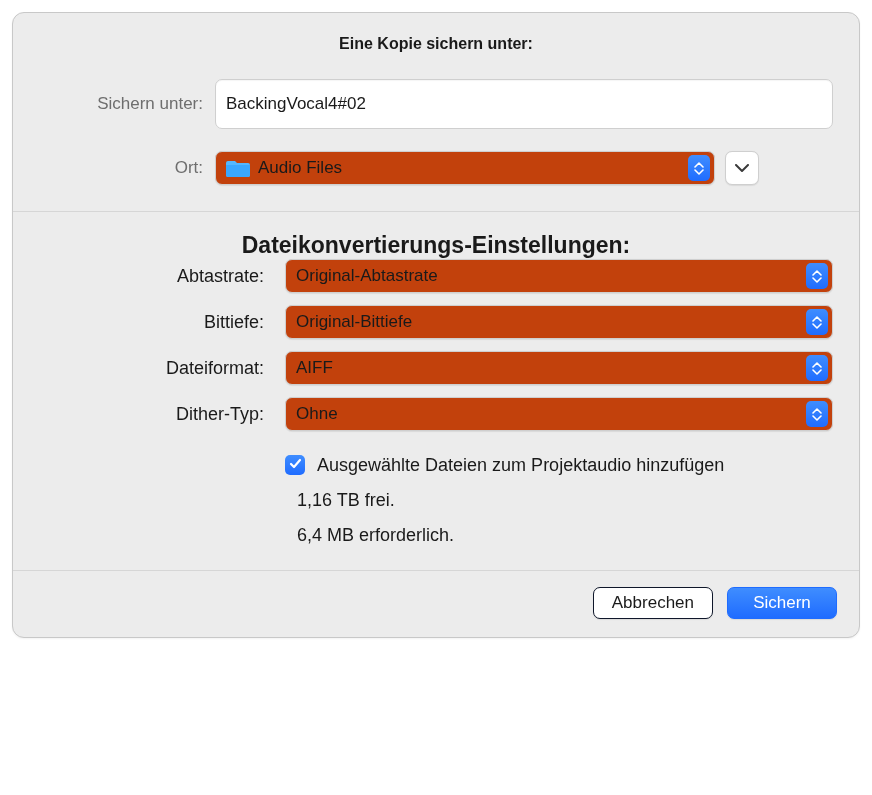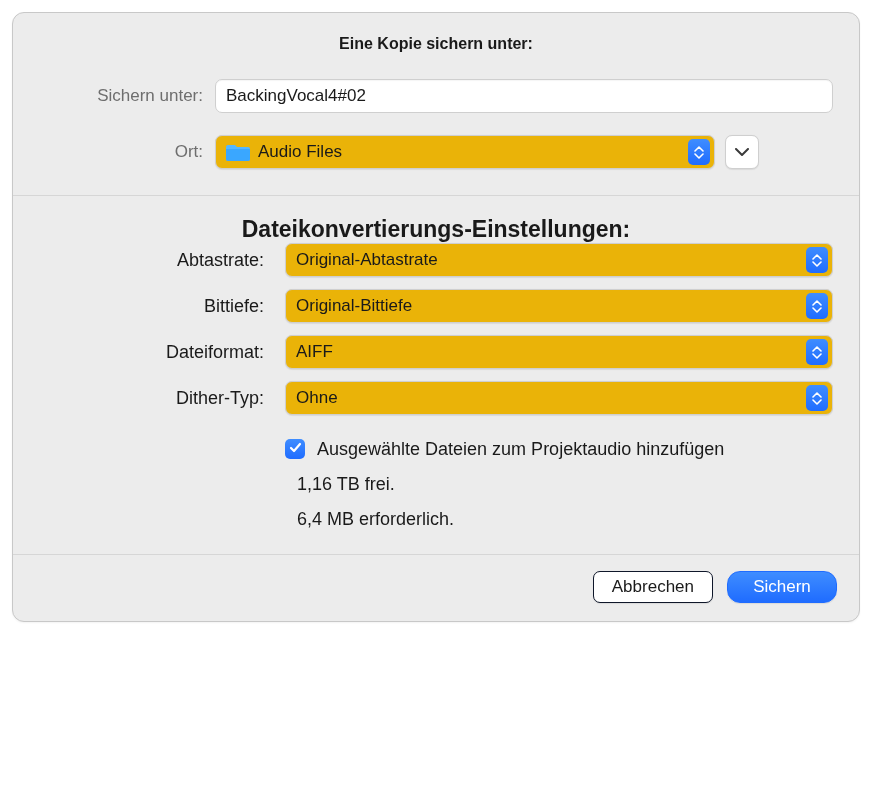--- a/index.html
+++ b/index.html
@@ -42,35 +42,35 @@
     font-size: 17px;
   }
   .field-col {
     flex: 1;
     display: flex;
     align-items: center;
     gap: 10px;
   }
   .text-input {
     flex: 1;
-    height: 34px;
+    height: 50px;
     padding: 4px 10px;
     font-size: 17px;
     border: 1px solid #cfcfcf;
     border-radius: 7px;
     background: #fff;
     color: #1a1a1a;
     box-shadow: inset 0 1px 1px rgba(0,0,0,0.04);
   }
   .popup {
     flex: 1;
     height: 34px;
     display: flex;
     align-items: center;
-    background: #eab308;
+    background: #c2410c;
     border: 1px solid #cfcfcf;
     border-radius: 7px;
     padding: 0 4px 0 10px;
     position: relative;
     cursor: default;
     box-shadow: 0 0.5px 1px rgba(0,0,0,0.08);
   }
   .popup .popup-text {
     flex: 1;
     font-size: 17px;
@@ -179,21 +179,20 @@
     cursor: default;
     border: 1px solid #0f172a;
     background: #fff;
     box-shadow: 0 0.5px 1px rgba(0,0,0,0.08);
   }
   .btn-primary {
     background: linear-gradient(#3f8dff, #1f6cff);
     border-color: #1f6cff;
     color: #fff;
     font-weight: 500;
-    border-radius: 13px;
   }
 </style>
 </head>
 <body>
 
 <div class="sheet">
 
   <div class="section-top">
     <div class="title">Eine Kopie sichern unter:</div>
 

